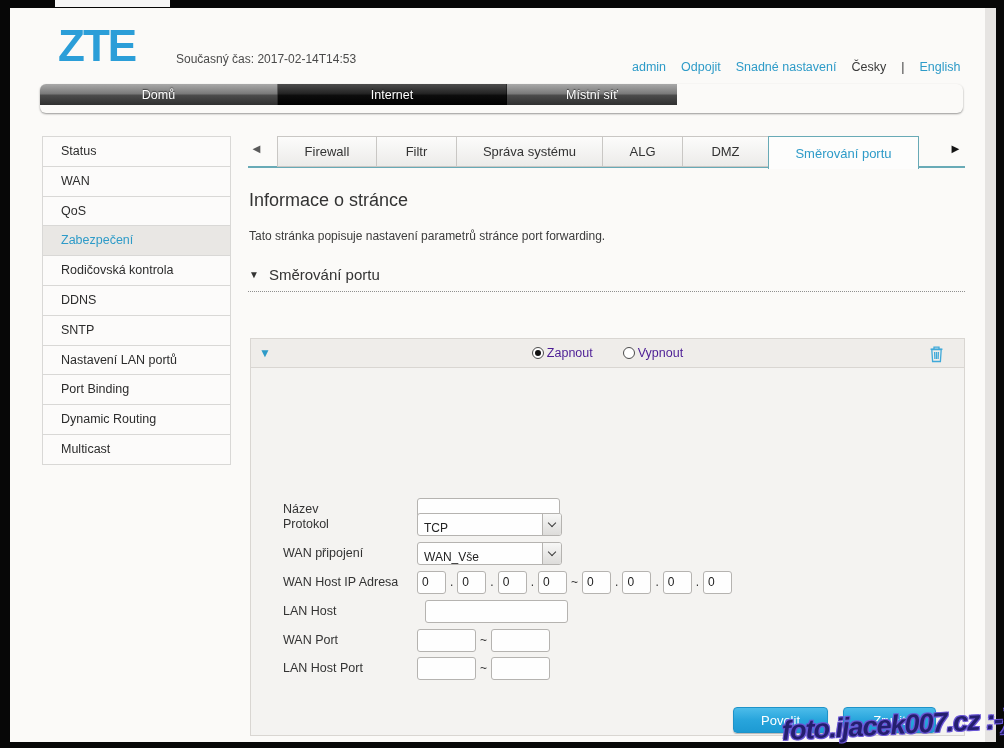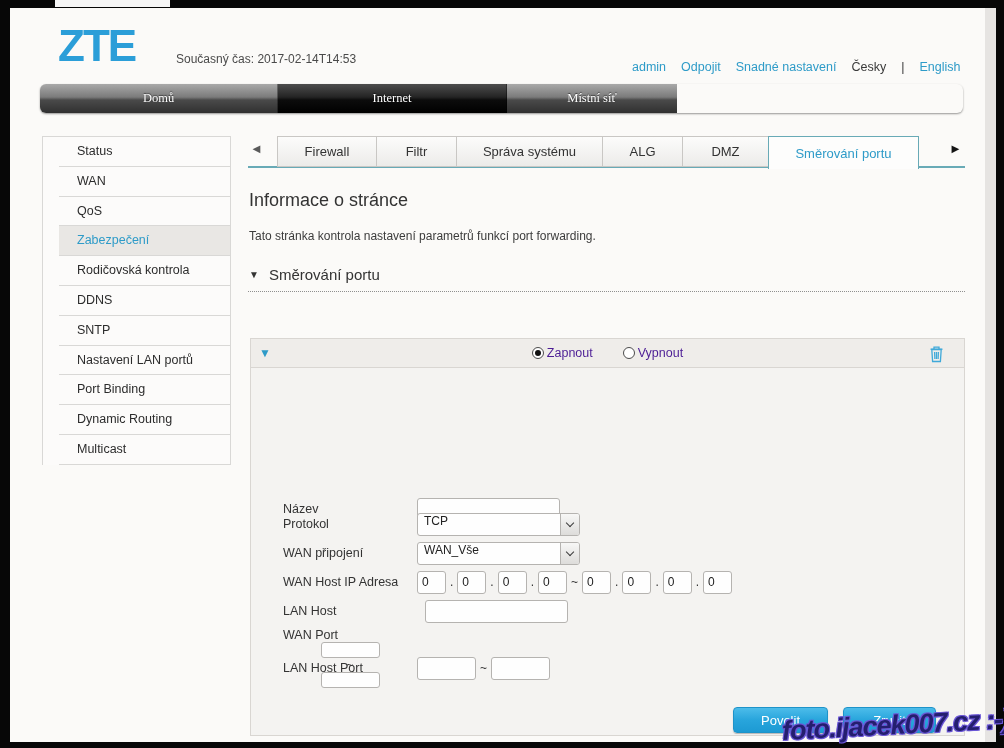--- a/index.html
+++ b/index.html
@@ -13,28 +13,28 @@
   
   #logo { position:absolute; left:58px; top:24px; font-size:44px; font-weight:bold; letter-spacing:-2px; color:#2b9ed8; line-height:1; }
   #cur-time { position:absolute; left:176px; top:52px; font-size:12px; color:#4a4a4a; }
   #top-links { position:absolute; top:60px; left:632px; width:330px; display:flex; gap:15px; font-size:12.5px; align-items:center; white-space:nowrap; }
   .toplink { color:#2e9bc8; text-decoration:none; cursor:pointer; }
   .lang-cur { color:#3a3a3a; }
   .lang-sep { color:#3a3a3a; }
 
   
   #main-nav { position:absolute; left:40px; top:84px; width:923px; height:29px; display:flex; border-radius:6px; overflow:hidden; box-shadow:0 1px 2px rgba(0,0,0,0.4); }
-  .nav-item { height:29px; display:flex; align-items:center; justify-content:center; color:#fff; font-size:12.5px; cursor:pointer;
+  .nav-item { height:21px; display:flex; align-items:center; justify-content:center; color:#fff; font-size:12.5px; cursor:pointer;
     background:linear-gradient(#a9a9a9, #7b7b7b 45%, #4a4a4a 55%, #303030);
-    text-shadow:0 -1px 1px rgba(0,0,0,0.55); border-right:1px solid rgba(0,0,0,0.35);font-family:Liberation Serif, serif; }
+    text-shadow:0 -1px 1px rgba(0,0,0,0.55); border-right:1px solid rgba(0,0,0,0.35); }
   .nav-item:last-child { border-right:none; }
   .nav-item.active { background:linear-gradient(#4d4d4d, #242424 45%, #0c0c0c 55%, #000); }
 
   
-  #sidebar { position:absolute; left:42px; top:136px; width:189px; background:#fcfbfa; border:1px solid #d9d8d6; border-bottom:none;padding-left:16px; }
+  #sidebar { position:absolute; left:42px; top:136px; width:189px; background:#fcfbfa; border:1px solid #d9d8d6; border-bottom:none; }
   .side-item { height:29.8px; line-height:29.8px; padding-left:18px; font-size:12.5px; color:#2c2c2c; border-bottom:1px solid #d9d8d6; cursor:pointer; background:#fcfbfa; }
   .side-item.active { background:#e9e7e4; color:#2e9bc8; }
 
   
   .tab-arrow { position:absolute; top:141px; font-size:13px; cursor:pointer; }
   #tab-arrow-left { left:250px; color:#5a5a5a; }
   #tab-arrow-right { left:949px; color:#141414; }
   #tab-underline { position:absolute; left:248px; top:166px; width:717px; height:2px; background:#68aab6; }
   #tabs { position:absolute; left:277px; top:136px; height:33px; display:flex; align-items:flex-start; }
   .tab { height:31px; display:flex; align-items:center; justify-content:center; font-size:13px; color:#333;
@@ -62,21 +62,21 @@
   #panel-body { position:absolute; left:250px; top:368px; width:715px; height:368px; background:#f4f3f1; border:1px solid #d9d6d2; border-top:none; }
 
   
   .frow { position:absolute; left:283px; display:flex; align-items:center; height:24px; }
   .flabel { width:134px; font-size:12.5px; color:#333; }
   .tin { height:23px; border:1px solid #b5b3b0; border-radius:3px; background:#fefefe; font-family:"Liberation Sans",sans-serif; font-size:12px; padding:0 5px; color:#222; outline:none; }
   .tin.wide { width:143px; }
   .tin.ip { width:29px; padding:0 4px; }
   .tin.port { width:59px; }
   .sep { font-size:12px; color:#333; margin:0 4px; }
-  .sel { width:163px; height:23px; border:1px solid #b5b3b0; border-radius:3px; background:#fefefe; display:flex; align-items:flex-start; cursor:pointer; position:relative; }
+  .sel { width:145px; height:23px; border:1px solid #b5b3b0; border-radius:3px; background:#fefefe; display:flex; align-items:flex-end; cursor:pointer; position:relative; }
   .sel .sel-val { flex:1; font-size:12px; color:#222; padding-left:6px; }
   .sel .sel-btn { width:19px; height:100%; border-left:1px solid #b5b3b0; background:linear-gradient(#f7f7f6,#dddcda); border-radius:0 2px 2px 0; display:flex; align-items:center; justify-content:center; }
   .chev { width:6px; height:6px; border-right:1.6px solid #3c3c3c; border-bottom:1.6px solid #3c3c3c; transform:rotate(45deg); margin-top:-3px; }
 
   
   .btn { position:absolute; top:707px; height:26px; border:1px solid #1e93c9; border-radius:4px; color:#fff; font-size:13px;
     background:linear-gradient(#4cbcea, #28a5dc 50%, #1d9ad3); cursor:pointer; font-family:"Liberation Sans",sans-serif;
     box-shadow:0 1px 1px rgba(0,0,0,0.25); }
   #btn-apply { left:733px; width:95px; }
   #btn-cancel { left:843px; width:93px; }
@@ -131,21 +131,21 @@
     <div class="tab" style="width:100px;">Firewall</div>
     <div class="tab" style="width:81px;">Filtr</div>
     <div class="tab" style="width:147px;">Správa systému</div>
     <div class="tab" style="width:81px;">ALG</div>
     <div class="tab" style="width:87px;">DMZ</div>
     <div class="tab active" style="width:151px;">Směrování portu</div>
   </div>
   <span class="tab-arrow" id="tab-arrow-right">►</span>
 
   <div id="page-title">Informace o stránce</div>
-  <div id="page-desc">Tato stránka kontrola nastavení parametrů funkcí port forwarding.</div>
+  <div id="page-desc">Tato stránka popisuje nastavení parametrů stránce port forwarding.</div>
   <div id="section-hdr">
     <span class="tri">▼</span><span>Směrování portu</span>
   </div>
   <div id="dotted-rule"></div>
 
   <div id="panel-hdr">
     <span id="panel-collapse">▼</span>
     <div id="radio-group">
       <span class="radio-opt">
         <span class="radio-dot checked"></span>
@@ -212,21 +212,21 @@
     <input class="tin ip" type="text" value="0" style="">
     <span class="sep">.</span>
     <input class="tin ip" type="text" value="0" style="">
   </div>
 
   <div class="frow" style="top:599px;gap:8px;">
     <span class="flabel">LAN Host</span>
     <input class="tin wide" type="text" value="" style="">
   </div>
 
-  <div class="frow" style="top:628px;flex-direction:column;">
+  <div class="frow" style="top:628px;">
     <span class="flabel">WAN Port</span>
     <input class="tin port" type="text" style="">
     <span class="sep">~</span>
     <input class="tin port" type="text" style="">
   </div>
 
   <div class="frow" style="top:656px;">
     <span class="flabel">LAN Host Port</span>
     <input class="tin port" type="text" style="">
     <span class="sep">~</span>

